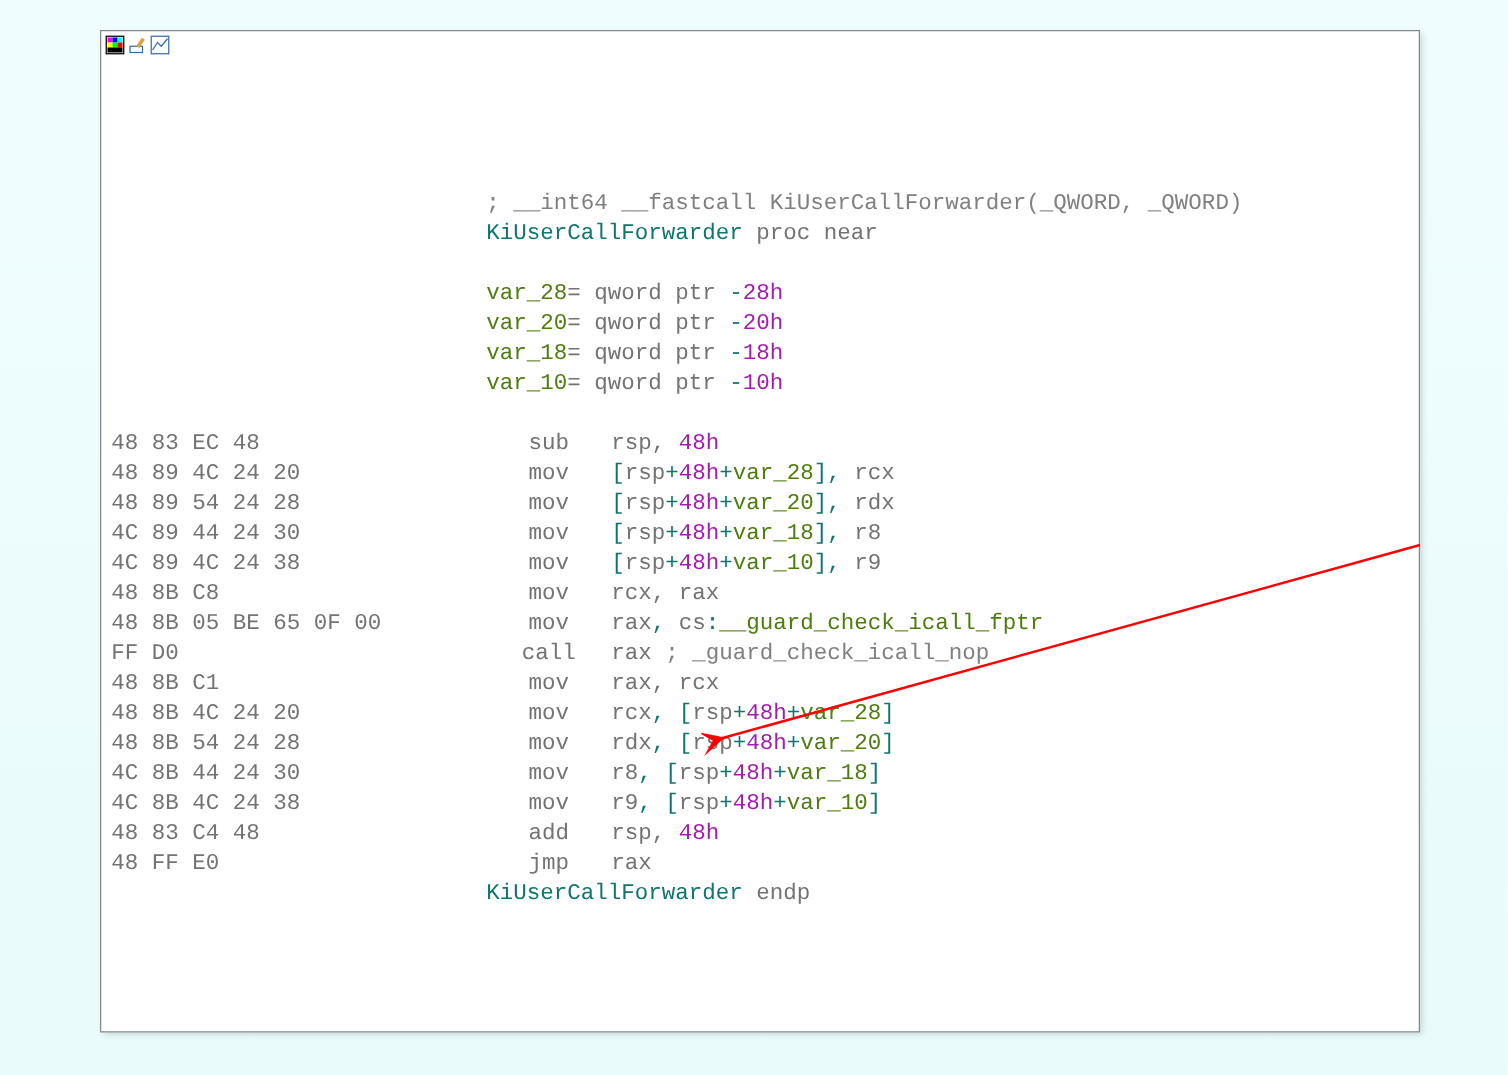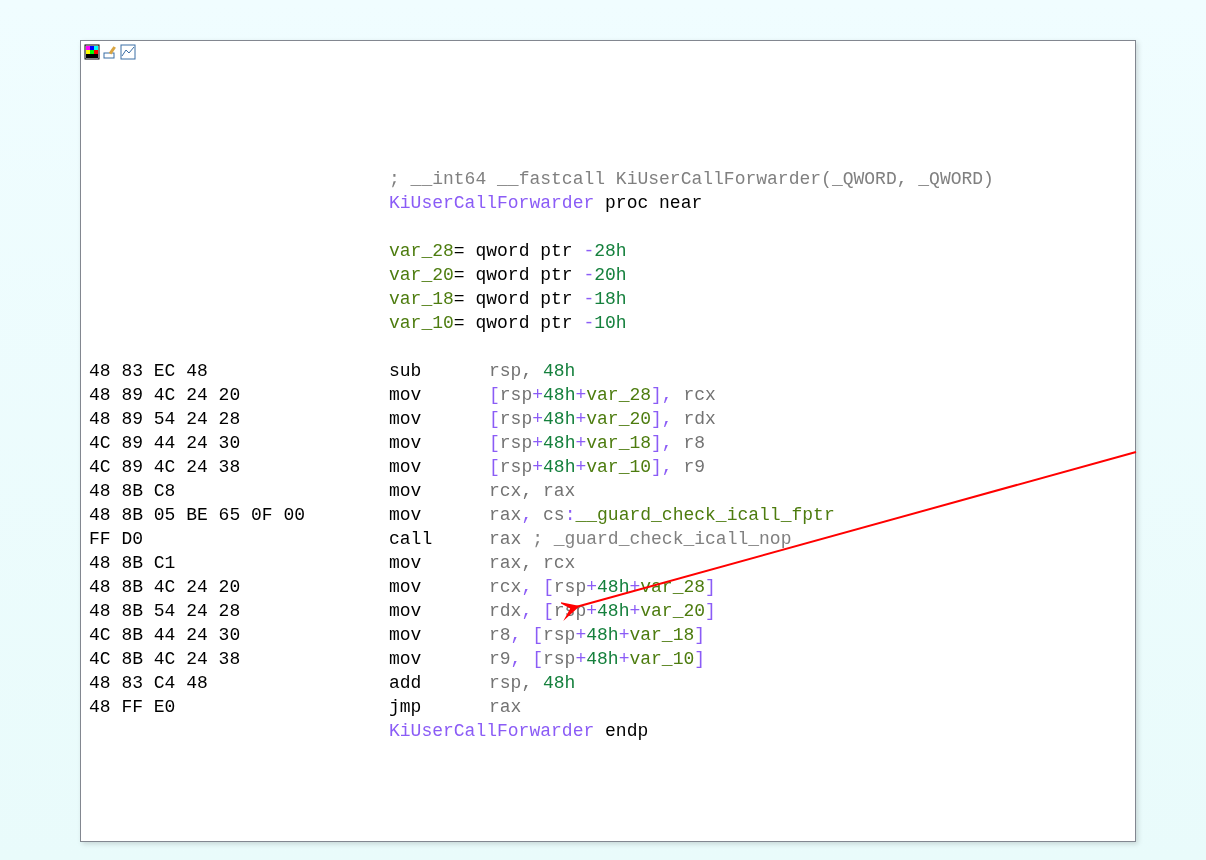--- a/index.html
+++ b/index.html
@@ -7,21 +7,21 @@
   padding: 0;
   width: 1206px;
   height: 860px;
   background: linear-gradient(180deg, #f0fdff 0%, #e9fbfb 100%);
   font-family: Consolas, "Courier New", monospace;
   overflow: hidden;
 }
 .window {
   position: absolute;
   left: 80px;
-  top: 40px;
+  top: 24px;
   width: 1054px;
   height: 800px;
   background: #ffffff;
   border: 1px solid #828790;
   box-shadow: 2px 2px 5px rgba(0,0,0,0.15);
 }
 .toolbar {
   position: absolute;
   left: 3px;
   top: 3px;
@@ -38,28 +38,28 @@
   left: 8px;
   top: 30px;
   right: 8px;
   bottom: 8px;
   font-size: 18px;
   line-height: 24px;
   white-space: pre;
   overflow: hidden;
 }
 .line { display:block; }
-.c-blue   { color:#8b5cf6; }
-.c-navy   { color:#000000; }
+.c-blue   { color:#0f766e; }
+.c-navy   { color:#737373; }
 .c-teal   { color:#737373; }
-.c-green  { color:#15803d; }
+.c-green  { color:#a21caf; }
 .c-orange { color:#4d7c0f; }
 .c-gray   { color:#808080; }
 .col-bytes { display:inline-block; width:300px; }
-.col-mnem  { display:inline-block; width:100px; }
+.col-mnem  { display:inline-block; width:100px;text-align:center; }
 .arrow {
   position: absolute;
   pointer-events: none;
 }
 </style>
 </head>
 <body>
 
 <div class="window">
 

